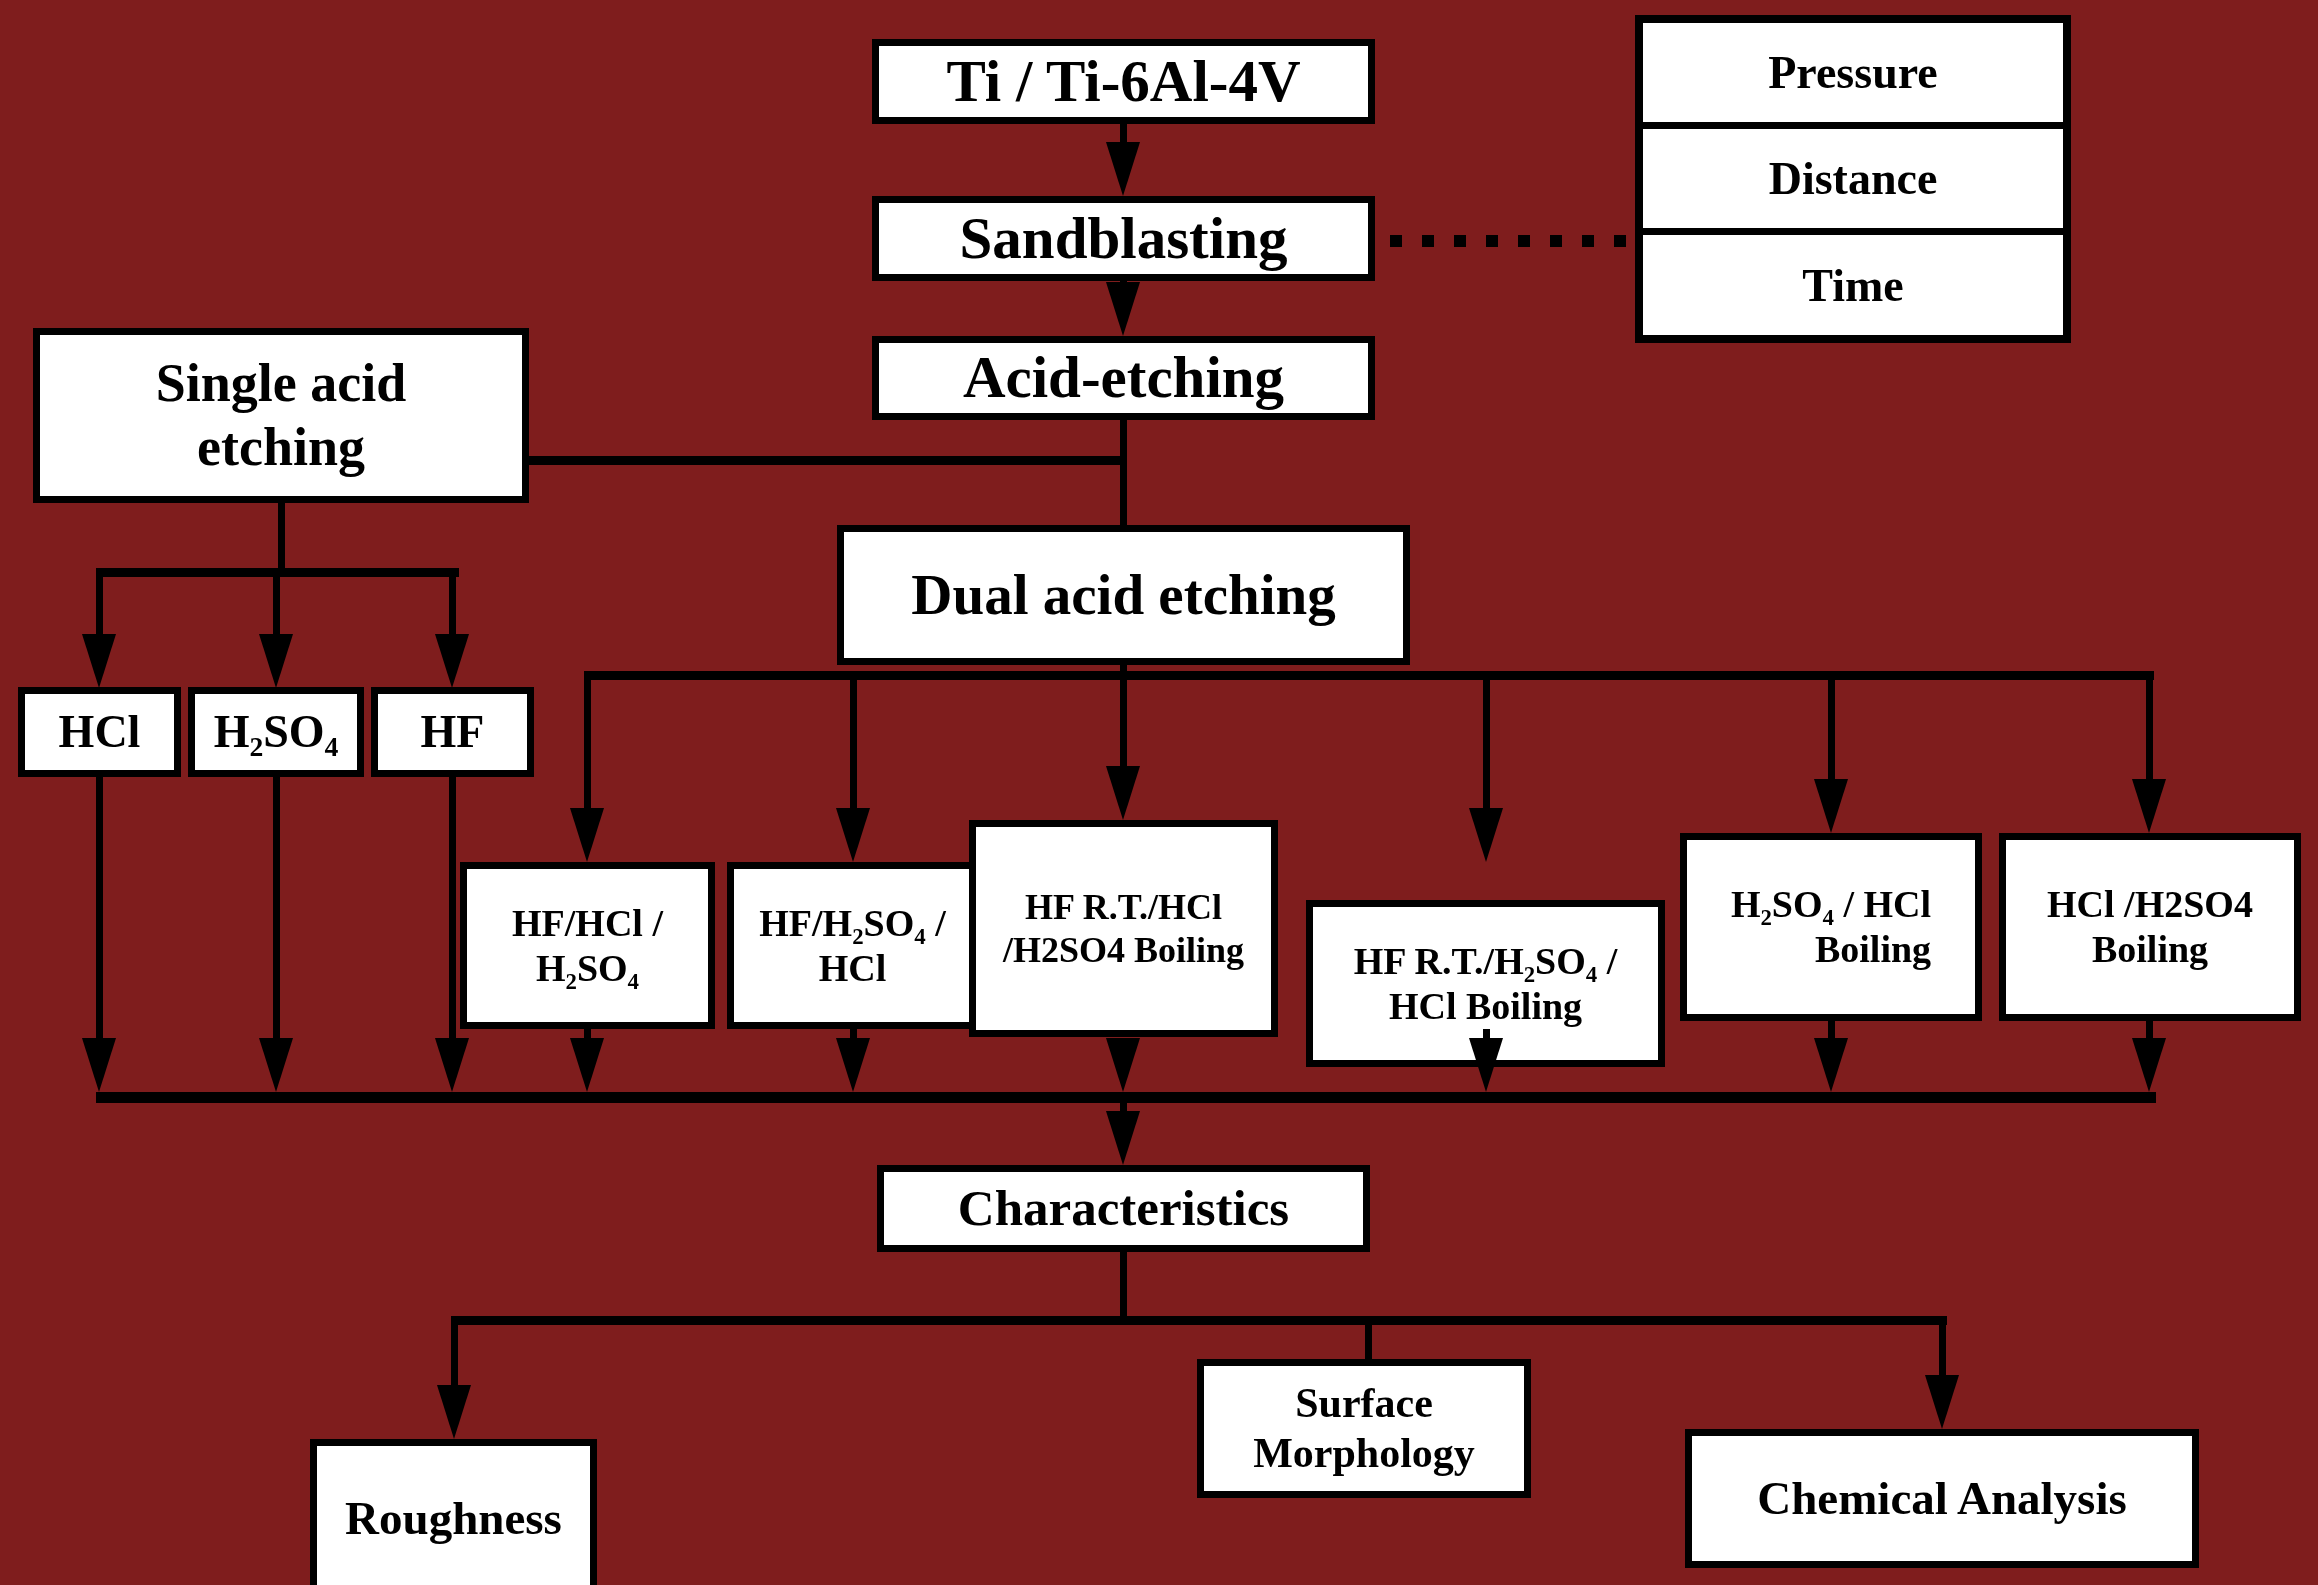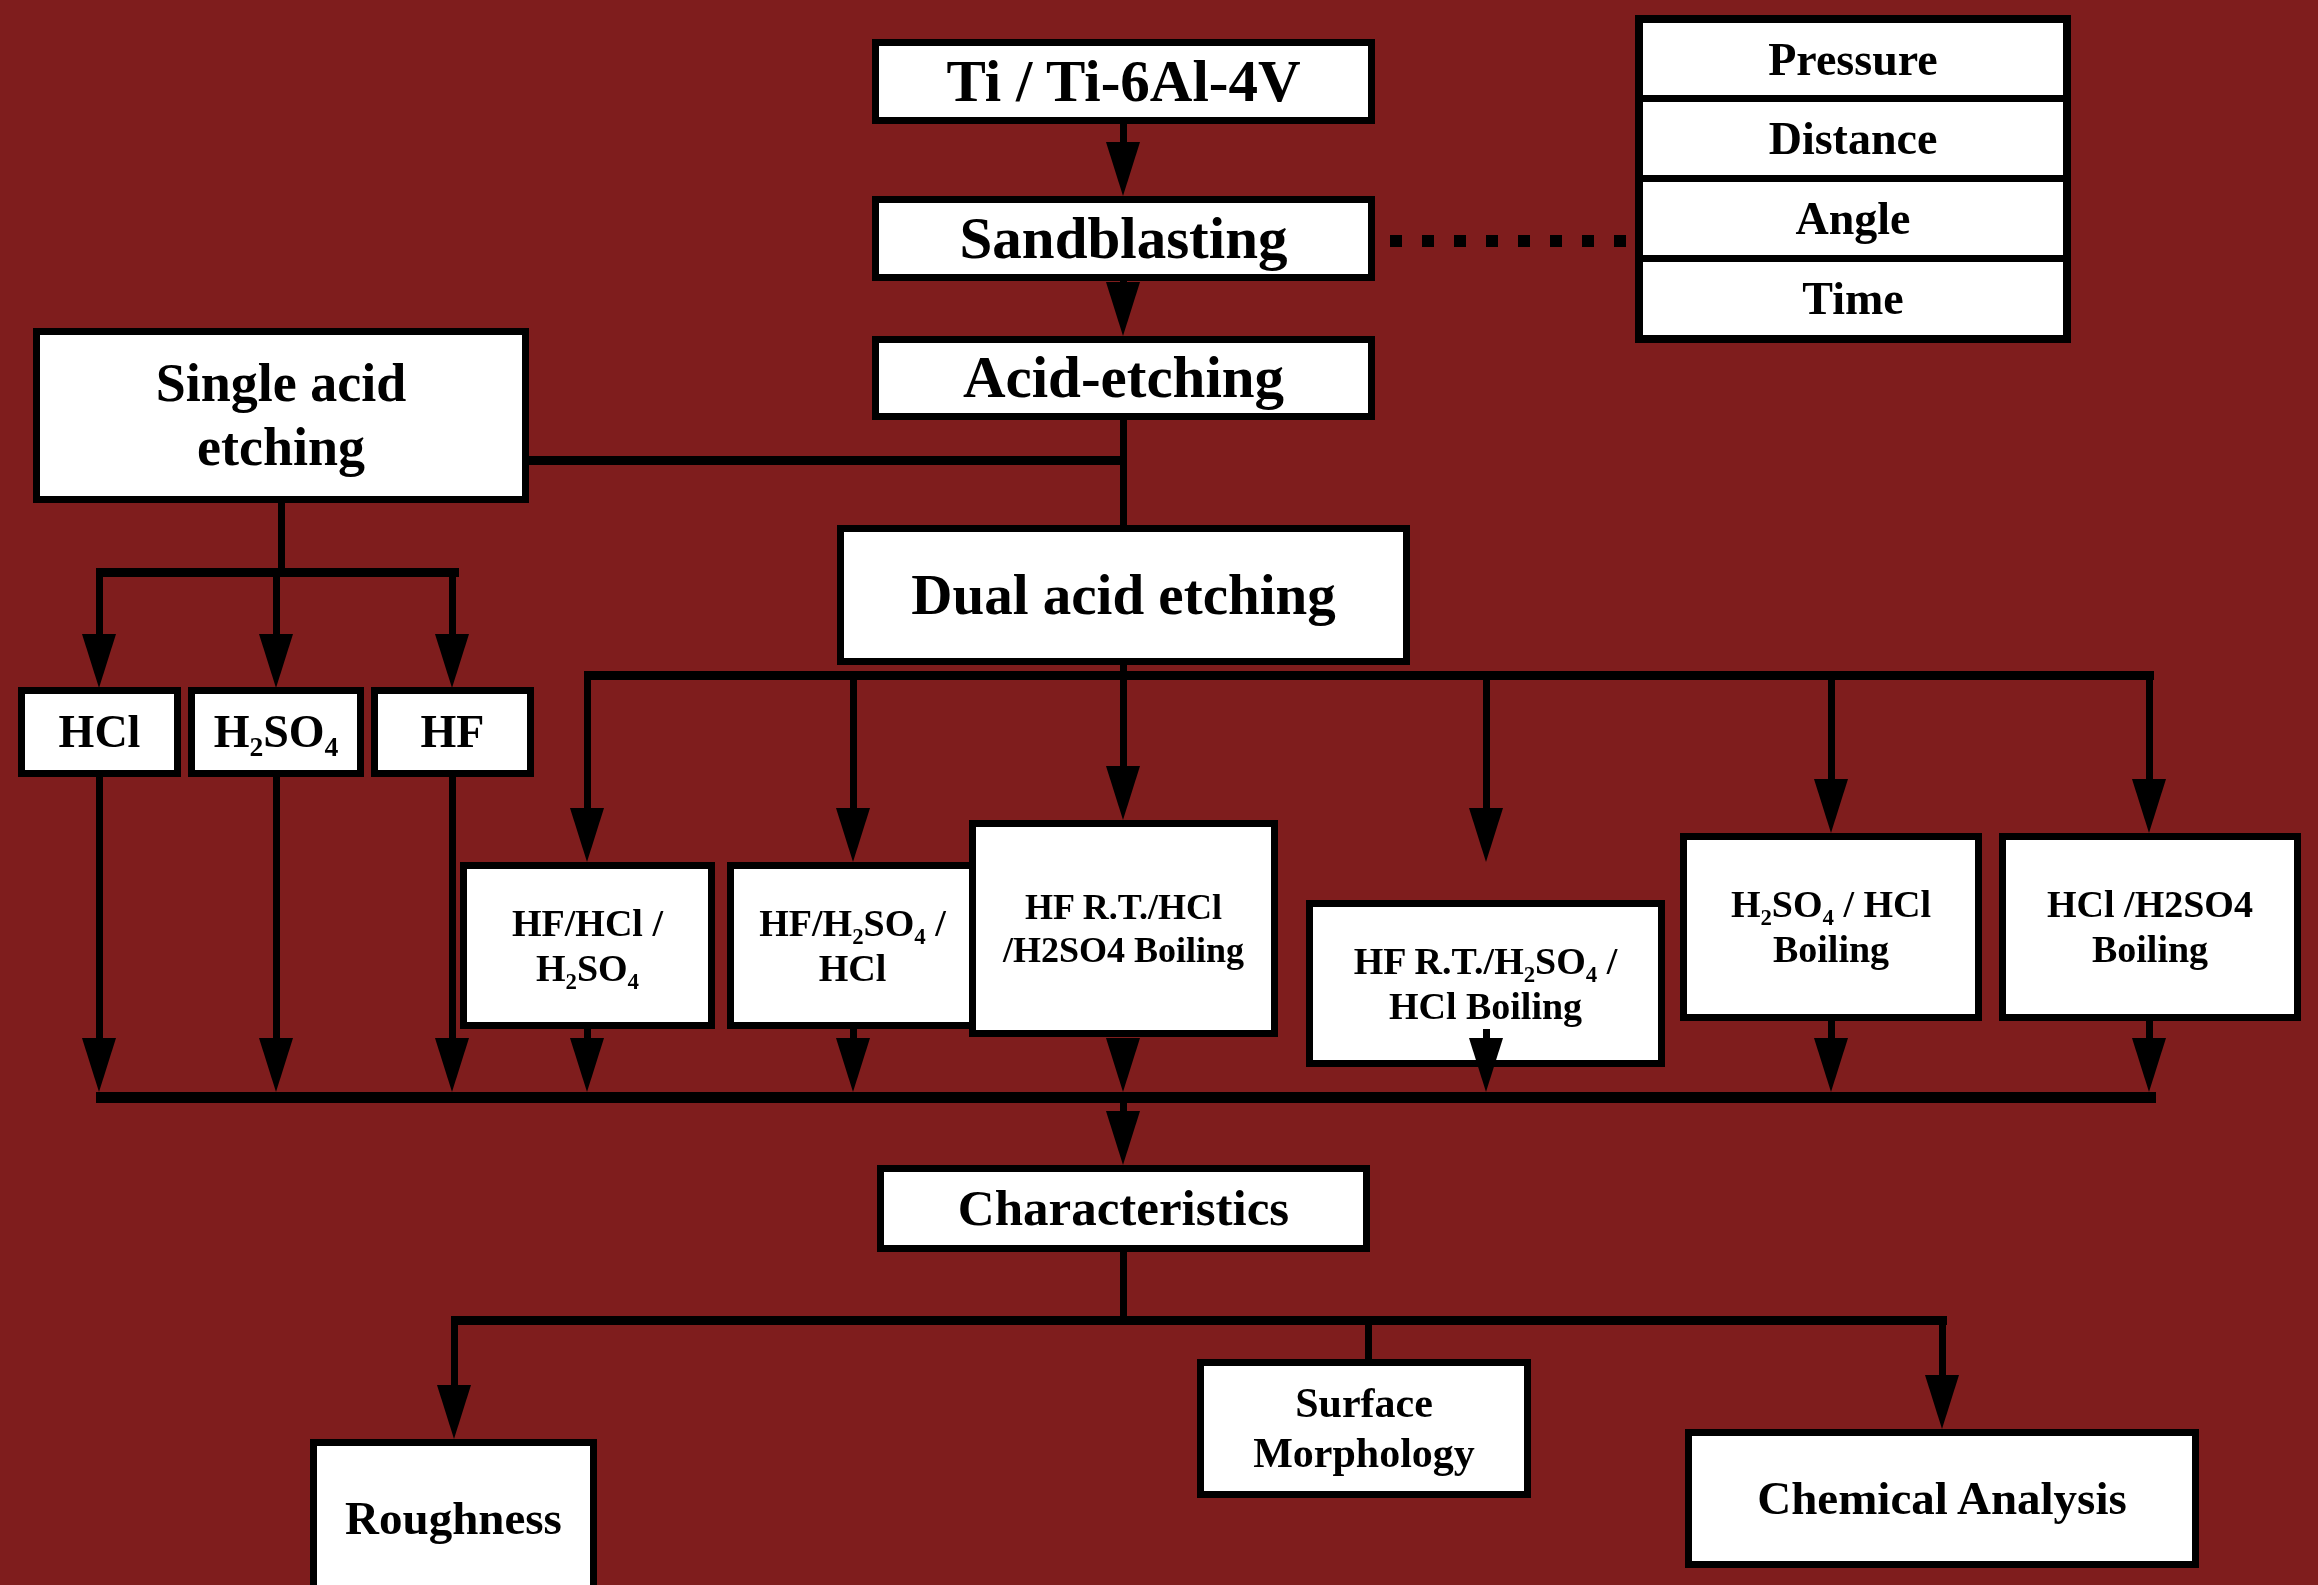--- a/index.html
+++ b/index.html
@@ -86,21 +86,20 @@
   <div class="vl" style="left:1120px; top:124px; height:24.5px;"></div>
   <div class="ah" style="left:1106px; top:142px;"></div>
 
   <div class="bx" style="left:872px; top:196px; width:503px; height:85px; font-size:59px;">Sandblasting</div>
 
   <div class="dots" style="left:1390px; top:235px; width:237px;"></div>
 
   <div class="ptable" style="left:1635px; top:14.7px; width:436px; height:328px;">
     <div class="prow">Pressure</div>
     <div class="prow">Distance</div>
-    <div class="prow">Angle</div>
     <div class="prow">Time</div>
   </div>
 
   <div class="vl" style="left:1120px; top:281px; height:9.8px;"></div>
   <div class="ah" style="left:1106px; top:282px;"></div>
 
   <div class="bx" style="left:872px; top:336px; width:503px; height:84px; font-size:59px;">Acid-etching</div>
 
   <div class="vl" style="left:1120px; top:420px; height:105px;"></div>
 
@@ -147,21 +146,21 @@
   <div class="ah" style="left:2132px; top:779px;"></div>
 
   <div class="bx" style="left:460px; top:862px; width:255px; height:167px; font-size:38px;">HF/HCl /
 H₂SO₄</div>
   <div class="bx" style="left:727px; top:862px; width:251px; height:167px; font-size:38px;">HF/H₂SO₄ /
 HCl</div>
   <div class="bx" style="left:969px; top:820px; width:309px; height:217px; font-size:36px;">HF R.T./HCl
 /H2SO4 Boiling</div>
   <div class="bx" style="left:1306px; top:862px; width:359px; height:167px; font-size:38px;margin-top:38px;">HF R.T./H₂SO₄ /
 HCl Boiling</div>
-  <div class="bx" style="left:1680px; top:833px; width:302px; height:188px; font-size:38px;">H₂SO₄ / HCl
+  <div class="bx" style="left:1680px; top:833px; width:302px; height:188px; font-size:38px;text-align:right;">H₂SO₄ / HCl
 Boiling</div>
   <div class="bx" style="left:1999px; top:833px; width:302px; height:188px; font-size:38px;">HCl /H2SO4
 Boiling</div>
 
   <div class="vl" style="left:96px; top:777px; height:265px;"></div>
   <div class="ah" style="left:82px; top:1038px;"></div>
   <div class="vl" style="left:273px; top:777px; height:265px;"></div>
   <div class="ah" style="left:259px; top:1038px;"></div>
   <div class="vl" style="left:449px; top:777px; height:265px;"></div>
   <div class="ah" style="left:435px; top:1038px;"></div>

